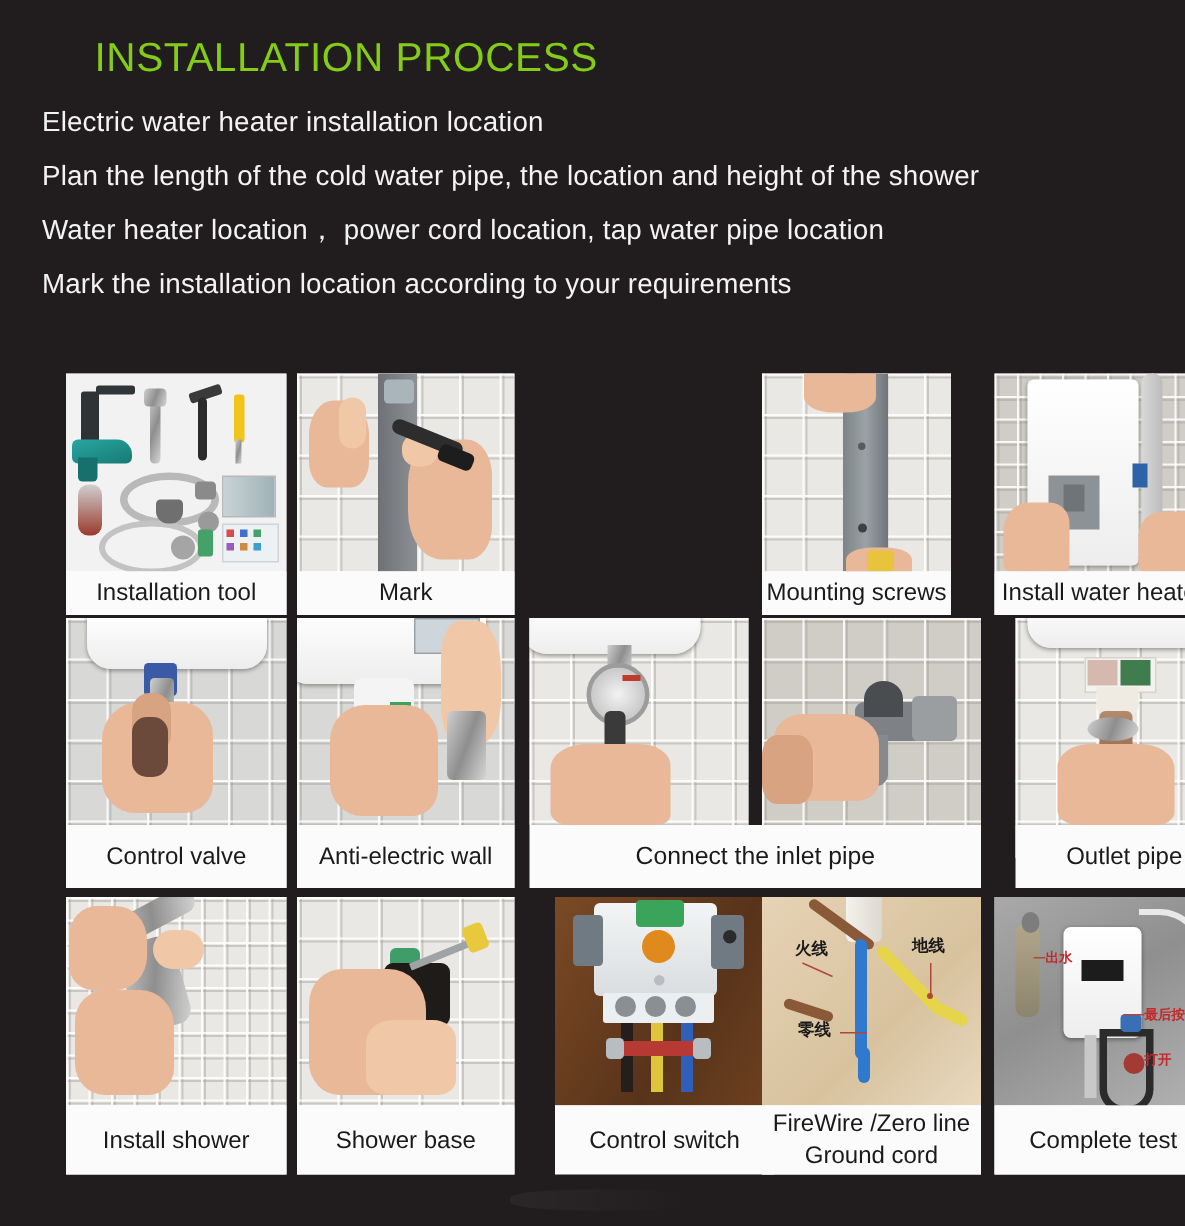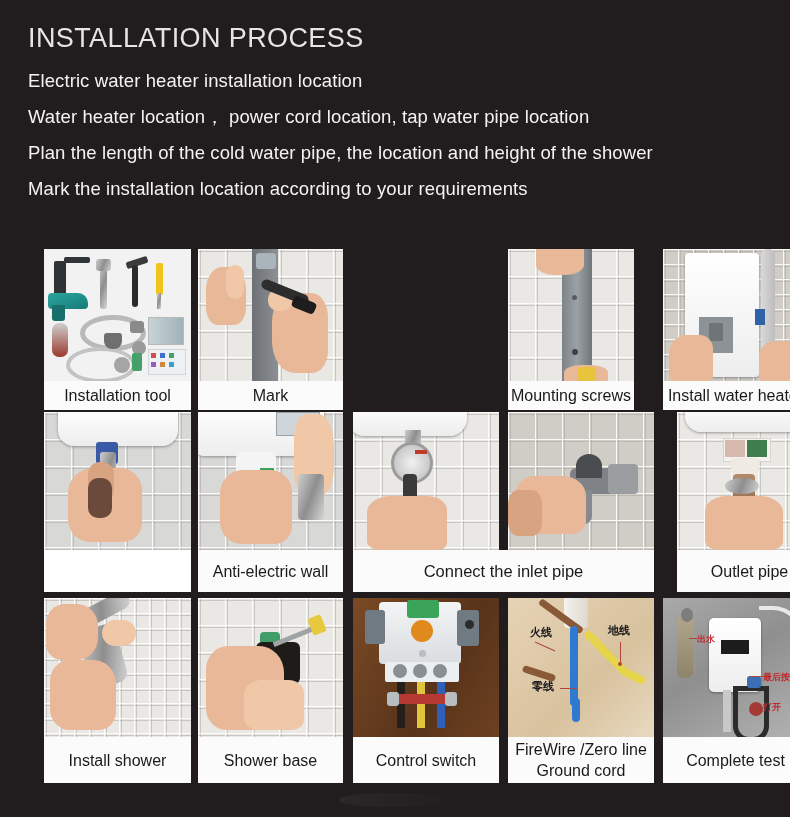--- a/index.html
+++ b/index.html
@@ -15,22 +15,23 @@
     color: #ffffff;
     position: relative;
   }
 
   
   .header { padding: 22px 0 0 28px; }
   .title {
     font-size: 27px;
     letter-spacing: 0.4px;
     line-height: 32px;
-    color: #e5e5e5;
+    color: #84cc16;
     white-space: nowrap;
+    margin-left: 35px;
   }
   .sub-list { margin-top: 9px; }
   .sub-line {
     font-size: 18.5px;
     line-height: 36px;
     color: #f3f3f3;
     white-space: nowrap;
     letter-spacing: 0.1px;
   }
 
@@ -158,22 +159,22 @@
     border-radius: 40%;
   }
 </style>
 </head>
 <body>
 
 <div class="header">
   <div class="title">INSTALLATION PROCESS</div>
   <div class="sub-list">
     <div class="sub-line">Electric water heater installation location</div>
+    <div class="sub-line">Plan the length of the cold water pipe, the location and height of the shower</div>
     <div class="sub-line">Water heater location，  power cord location, tap water pipe location</div>
-    <div class="sub-line">Plan the length of the cold water pipe, the location and height of the shower</div>
     <div class="sub-line">Mark the installation location according to your requirements</div>
   </div>
 </div>
 
 <div class="grid">
 
   <div class="row row1">
 
     <div class="cell" style="left:0px;width:147px;height:161px;">
       <div class="photo">
@@ -267,20 +268,21 @@
         <div class="ph">
           <div class="tile-wall grey"></div>
           <div class="heater" style="left:14px;top:-4px;width:120px;height:38px;border-radius:0 0 16px 16px;"></div>
           <div style="position:absolute;left:52px;top:30px;width:22px;height:22px;background:#3a5aa8;border-radius:3px;"></div>
           <div class="metal" style="left:56px;top:40px;width:16px;height:36px;border-radius:3px;"></div>
           <div class="skin" style="left:24px;top:56px;width:74px;height:74px;border-radius:34% 30% 26% 30%;"></div>
           <div class="skin d" style="left:44px;top:50px;width:26px;height:40px;border-radius:12px;"></div>
           <div style="position:absolute;left:44px;top:66px;width:24px;height:40px;background:#6b4a3c;border-radius:10px;"></div>
         </div>
       </div>
+      <div class="caption">Control valve</div>
     </div>
 
     <div class="cell" style="left:154px;width:145px;height:180px;">
       <div class="photo">
         <div class="ph">
           <div class="tile-wall grey"></div>
           <div class="heater" style="left:-4px;top:-6px;width:130px;height:50px;border-radius:0 0 22px 10px;"></div>
           <div style="position:absolute;left:78px;top:0px;width:42px;height:22px;background:#cfd6db;border:1px solid #9aa2a8;font-size:5px;"></div>
           <div style="position:absolute;left:38px;top:40px;width:40px;height:40px;background:#f4f4f4;border-radius:6px;"></div>
           <div style="position:absolute;left:62px;top:56px;width:14px;height:16px;background:#3da35a;"></div>
@@ -365,21 +367,21 @@
           <div class="dark" style="left:58px;top:44px;width:44px;height:42px;background:#1f1b18;border-radius:6px;"></div>
           <div class="metal" style="left:74px;top:36px;width:44px;height:5px;transform:rotate(-22deg);background:#9fa3a6;"></div>
           <div style="position:absolute;left:112px;top:18px;width:14px;height:18px;background:#e8c83c;border-radius:3px;transform:rotate(-22deg);"></div>
           <div class="skin" style="left:8px;top:48px;width:78px;height:84px;border-radius:28% 32% 22% 26%;"></div>
           <div class="skin l" style="left:46px;top:82px;width:60px;height:50px;border-radius:30% 26% 20% 24%;"></div>
         </div>
       </div>
       <div class="caption">Shower base</div>
     </div>
 
-    <div class="cell" style="left:309px;width:146px;height:151px;">
+    <div class="cell" style="left:326px;width:146px;height:151px;">
       <div class="photo">
         <div class="ph">
           <div class="wood"></div>
           <div style="position:absolute;left:26px;top:4px;width:82px;height:62px;background:linear-gradient(180deg,#f2f4f5,#dadde0);border-radius:4px;"></div>
           <div style="position:absolute;left:12px;top:12px;width:20px;height:34px;background:#6f7a82;border-radius:3px;"></div>
           <div style="position:absolute;left:104px;top:12px;width:22px;height:36px;background:#6f7a82;border-radius:3px;"></div>
           <div style="position:absolute;left:112px;top:22px;width:9px;height:9px;border-radius:50%;background:#2b2b2b;"></div>
           <div style="position:absolute;left:54px;top:2px;width:32px;height:18px;background:#3aa55a;border-radius:3px;"></div>
           <div style="position:absolute;left:58px;top:22px;width:22px;height:22px;border-radius:50%;background:#e08a1e;"></div>
           <div style="position:absolute;left:66px;top:52px;width:7px;height:7px;border-radius:50%;background:#b8bdc1;"></div>

